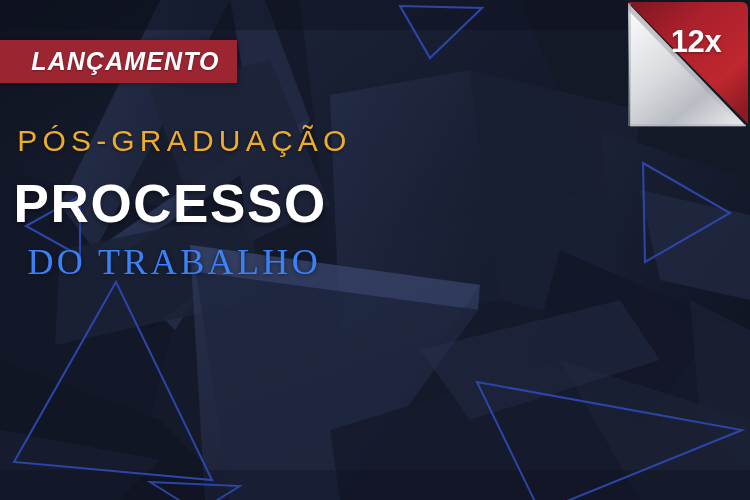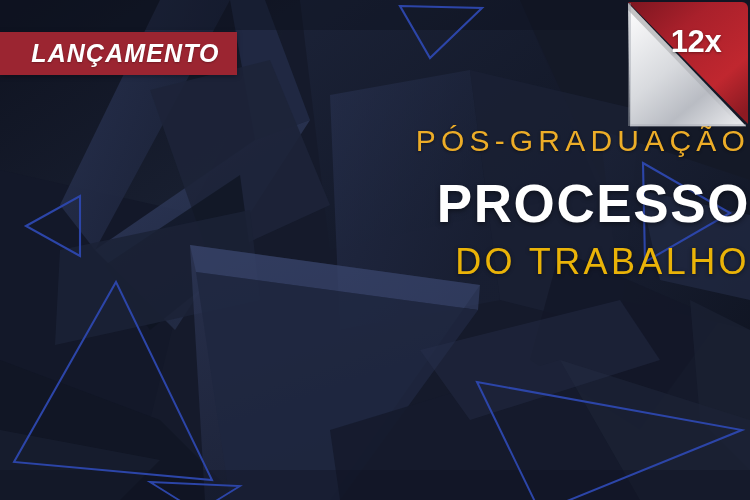--- a/index.html
+++ b/index.html
@@ -26,21 +26,21 @@
     inset: 0;
     width: 100%;
     height: 100%;
     display: block;
   }
 
   
   .badge-launch {
     position: absolute;
     left: 0;
-    top: 32px;
+    top: 40px;
     width: 237px;
     height: 43px;
     background: #9b2531;
     display: flex;
     align-items: center;
     justify-content: center;
     z-index: 6;
     box-shadow: 0 1px 5px rgba(0,0,0,0.35);
   }
   .badge-launch span {
@@ -87,21 +87,22 @@
     text-shadow: 0 1px 3px rgba(0,0,0,0.4);
   }
 
   
   .headline {
     position: absolute;
     left: 0;
     top: 126px;
     width: 750px;
     z-index: 5;
-    text-align: right;
+    text-align: left;
+    padding-left: 12px;
   }
   .line-eyebrow {
     color: #edad28;
     font-size: 30px;
     font-weight: normal;
     letter-spacing: 5.2px;
     line-height: 1;
     margin: 0 0 7px 0;
     text-indent: 5.2px;
     text-shadow: 0 1px 3px rgba(0,0,0,0.45);
@@ -111,28 +112,29 @@
     font-size: 53px;
     font-weight: bold;
     letter-spacing: 1.6px;
     line-height: 1.1;
     margin: 0;
     text-indent: 1.6px;
     text-shadow: 0 2px 5px rgba(0,0,0,0.45);
   }
   .line-main.second { margin-top: 19px; }
   .line-tail {
-    color: #eab308;
+    color: #3b82f6;
     font-size: 36px;
     font-weight: normal;
     letter-spacing: 3.4px;
     line-height: 1;
-    margin: 11px 0 0 4px;
+    margin: 11px 0 0 12px;
     text-indent: 3.4px;
     text-shadow: 0 1px 4px rgba(0,0,0,0.45);
+    font-family: Liberation Serif, serif;
   }
 </style>
 </head>
 <body>
 
 <div class="banner">
 
   <svg class="bg-layer" viewBox="0 0 750 500" preserveAspectRatio="none">
     <defs>
       <linearGradient id="gA" x1="0" y1="0" x2="1" y2="1">

